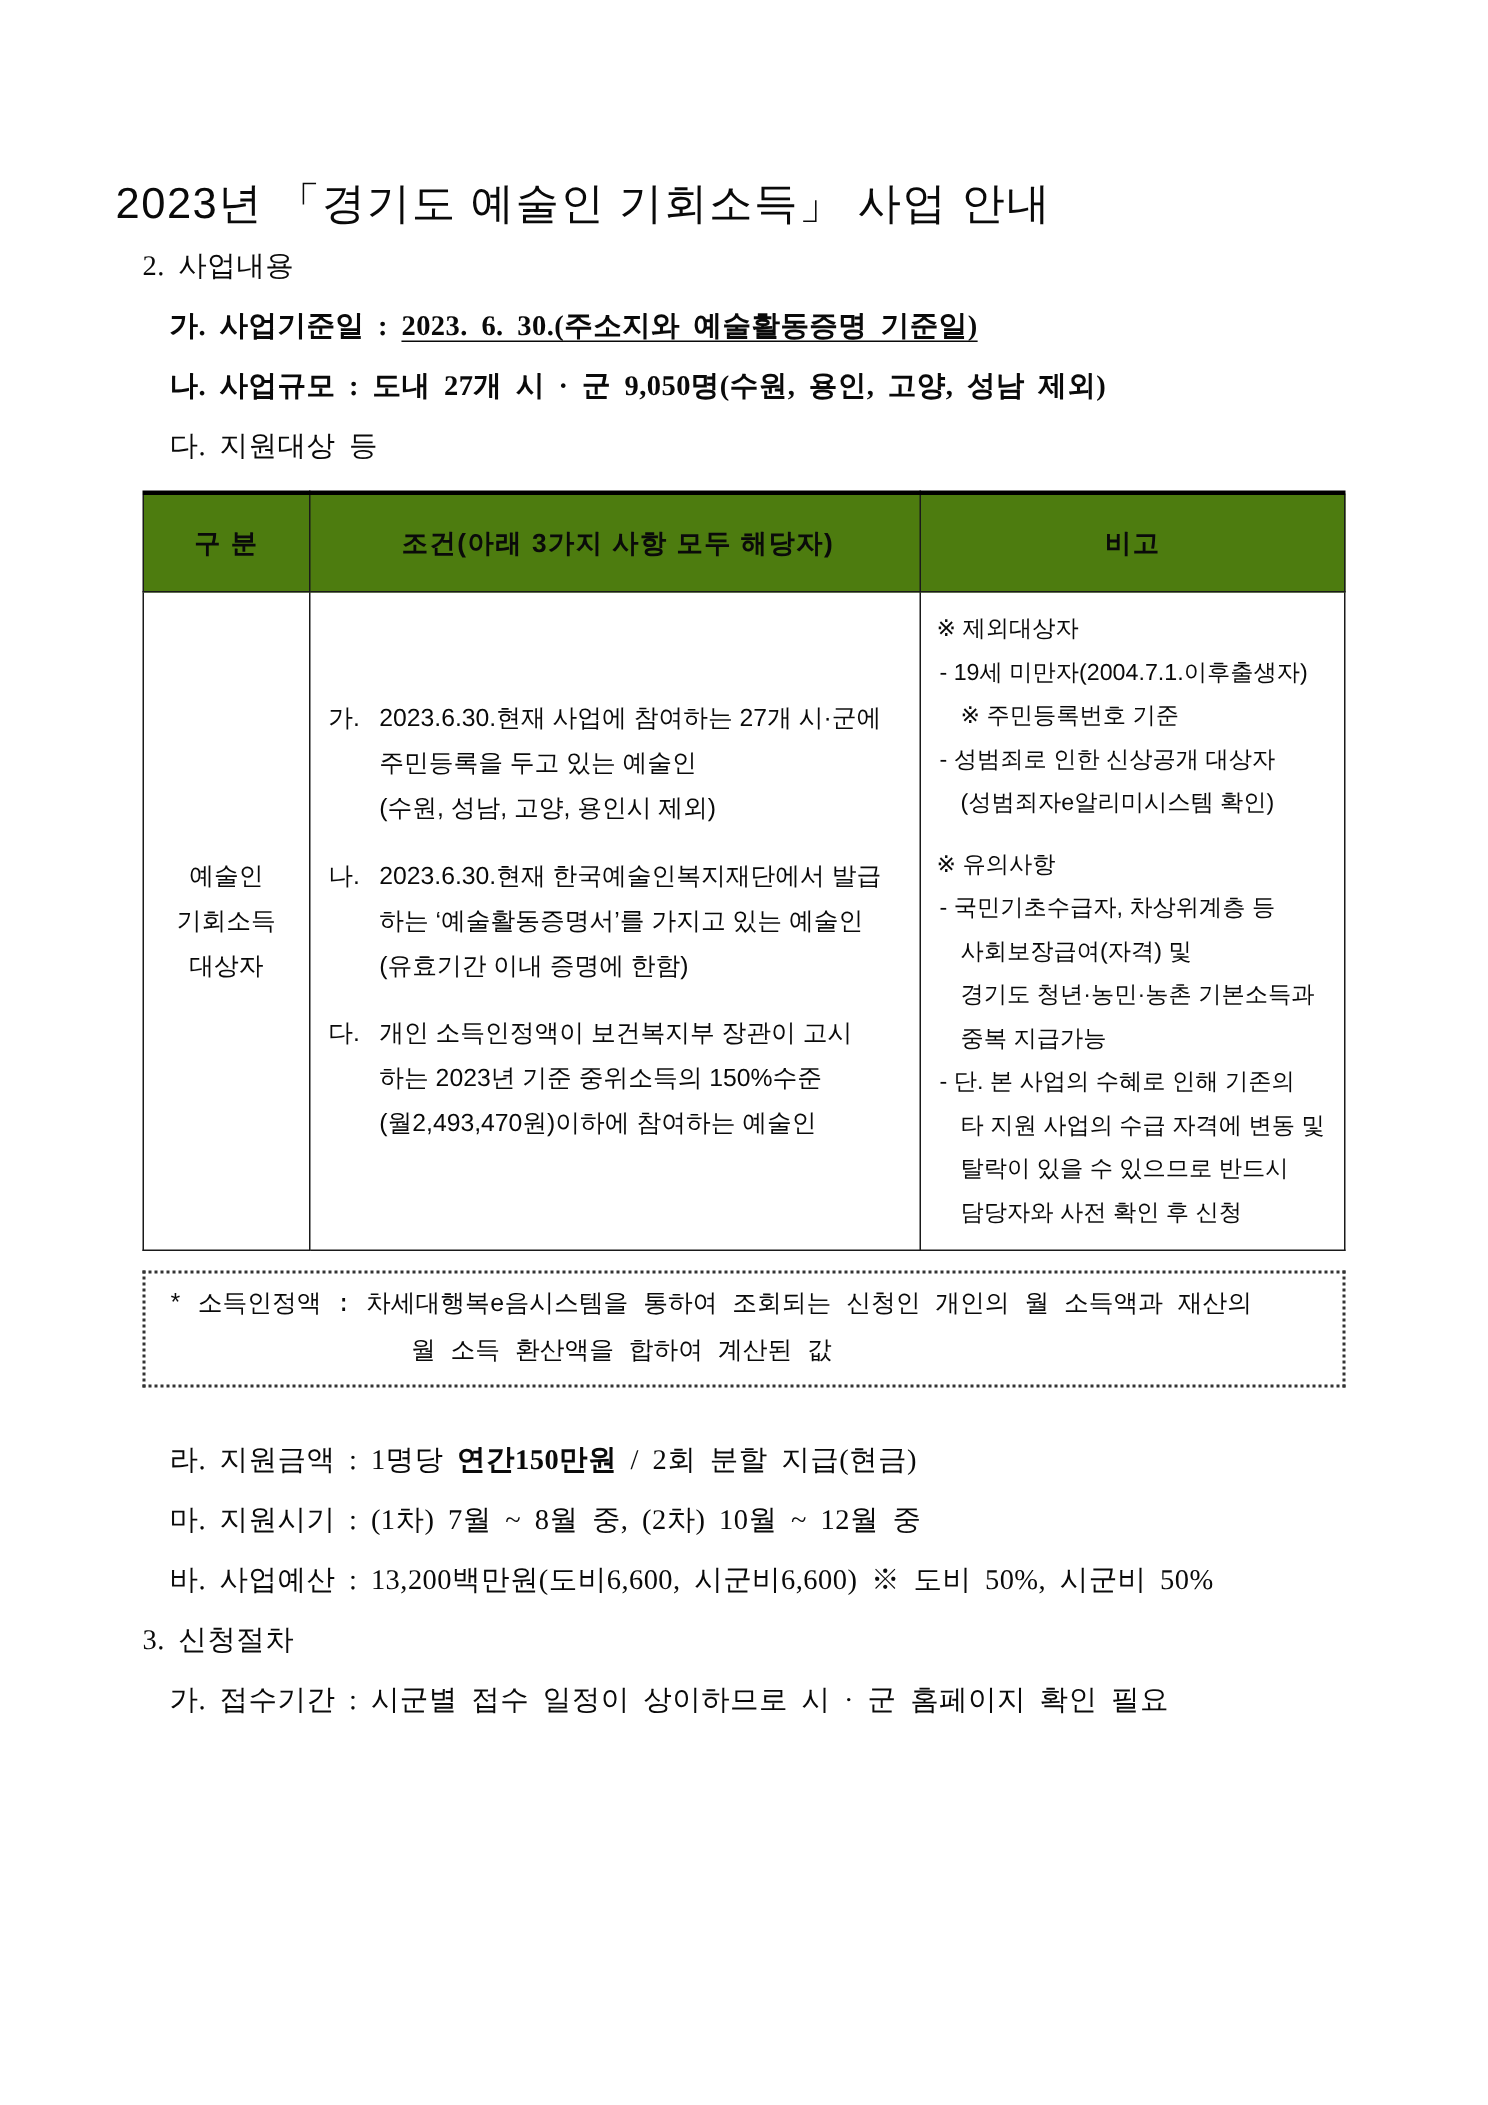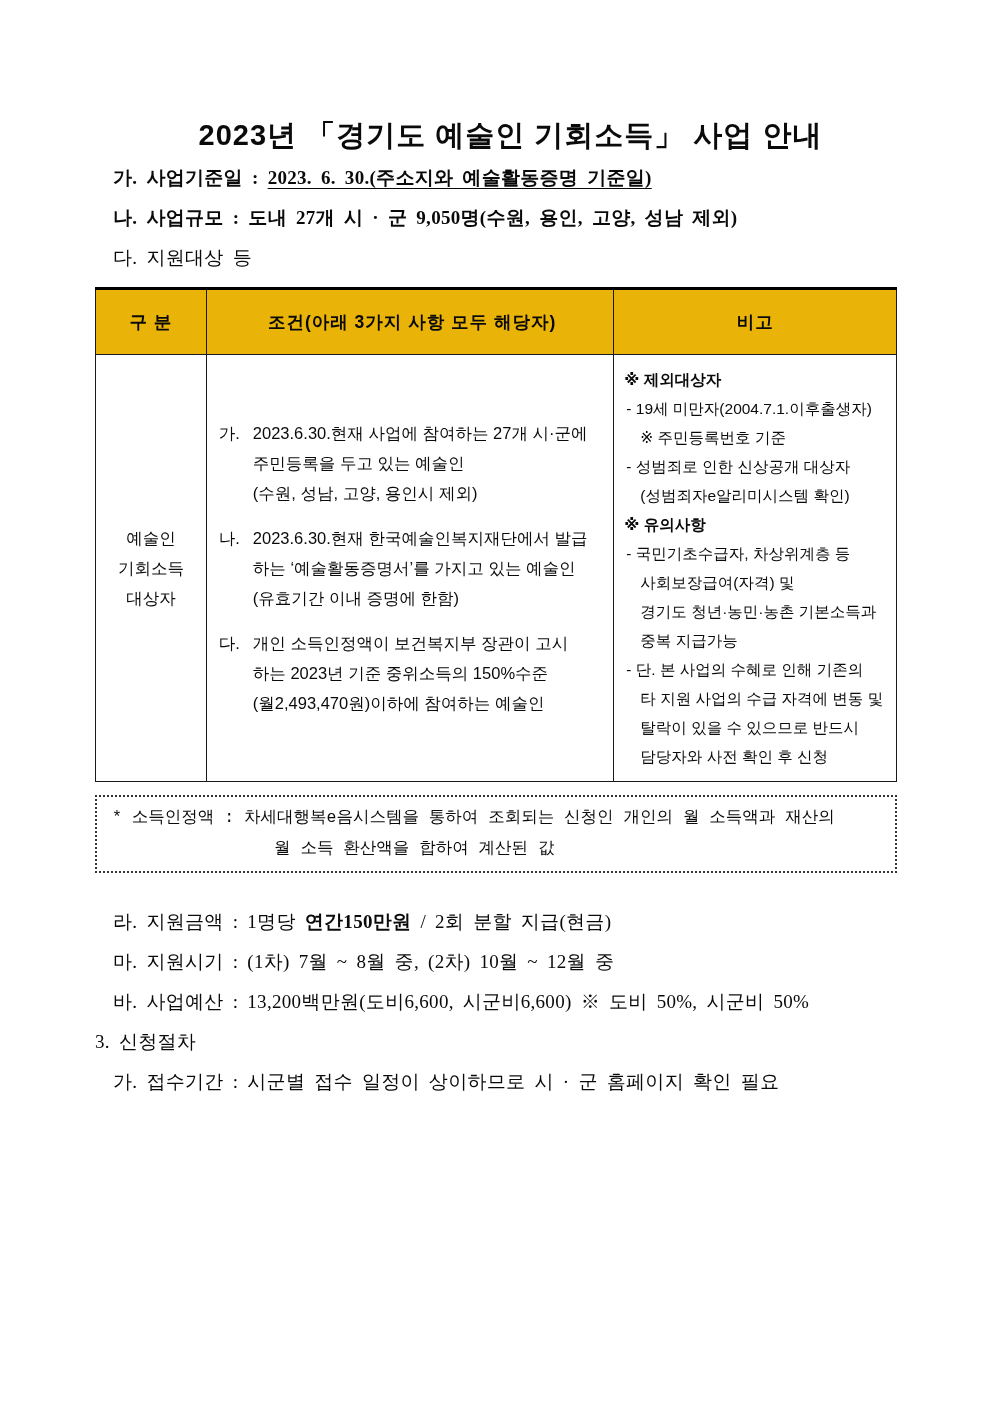--- a/index.html
+++ b/index.html
@@ -7,57 +7,57 @@
   body {
     width:992px; height:1403px;
     position:relative; overflow:hidden;
     color:#0a0a0a;
     font-family:"Liberation Serif","DejaVu Serif",serif;
   }
   .page { position:absolute; inset:0; padding:0 48px 0 95px; }
 
   .title {
     margin-top:116px;
-    text-align:center;
+    text-align:left;
     font-family:"Liberation Sans","DejaVu Sans",sans-serif;
-    font-weight:bold; font-size:29px; letter-spacing:1px;
+    font-weight:normal; font-size:29px; letter-spacing:1px;
     margin-left:-18px;
   }
 
   .body-line { font-size:19px; line-height:40px; word-spacing:4px; letter-spacing:0.3px; }
   .sec-purpose { margin-top:103px; }
   .purpose-cont { padding-left:131px; }
   .sec-head { margin-top:2px; }
   .sub-item { padding-left:18px; }
   .bold { font-weight:bold; }
   .u { text-decoration:underline; text-underline-offset:4px; }
 
   
   .tbl {
     width:802px; margin-top:9px;
     border-collapse:collapse;
     font-family:"Liberation Sans","DejaVu Sans",sans-serif;
   }
   .tbl th, .tbl td { border:1.5px solid #1a1a1a; }
   .tbl { border-top:3px solid #000; }
   .tbl th {
-    background:#eab308; height:39px;
+    background:#4d7c0f; height:39px;
     font-size:17.5px; font-weight:bold; letter-spacing:1px;
   }
   .tbl td { vertical-align:middle; }
   .td-cat { width:111px; text-align:center; font-size:16.5px; line-height:30px; }
   .td-cond { width:408px; padding:20px 8px 20px 12px; }
   .cond-item { display:flex; margin-top:15px; font-size:16.5px; line-height:30px; }
   .cond-item:first-child { margin-top:0; }
   .cond-marker { width:34px; flex:none; }
   .td-rem { width:283px; padding:10px 6px 10px 10px; vertical-align:top; font-size:15.5px; line-height:29px; }
-  .rem-head { font-weight:bold; }
+  .rem-head { font-weight:normal; }
   .rem-line { padding-left:2px; }
   .rem-line.ind { padding-left:16px; }
-  .rem-gap { }
+  .rem-gap { margin-top:12px; }
 
   
   .notebox {
     width:802px; margin-top:14px;
     border:2px dotted #333;
     padding:5px 8px 7px 8px;
     font-family:"Liberation Sans","DejaVu Sans",sans-serif;
     font-size:16.5px; line-height:31px;
   }
   .notebox .l2a { padding-left:158px; }
@@ -69,20 +69,21 @@
 </style>
 </head>
 <body>
 
 <div class="page">
 
   <h1 class="title">2023년 「경기도 예술인 기회소득」 사업 안내</h1>
 
 
   <div class="sec-head">
+    <div class="body-line">2. 사업내용</div>
     <div class="body-line sub-item bold"><span>가. 사업기준일 : </span><span class="u">2023. 6. 30.(주소지와 예술활동증명 기준일)</span></div>
     <div class="body-line sub-item bold">나. 사업규모 : 도내 27개 시 · 군 9,050명(수원, 용인, 고양, 성남 제외)</div>
     <div class="body-line sub-item">다. 지원대상 등</div>
   </div>
 
   <table class="tbl">
     <thead>
       <tr>
         <th class="td-cat">구 분</th>
         <th class="td-cond">조건(아래 3가지 사항 모두 해당자)</th>

